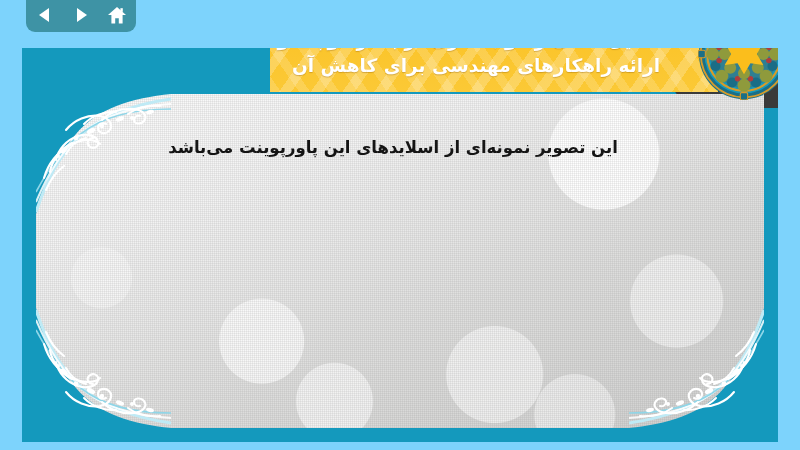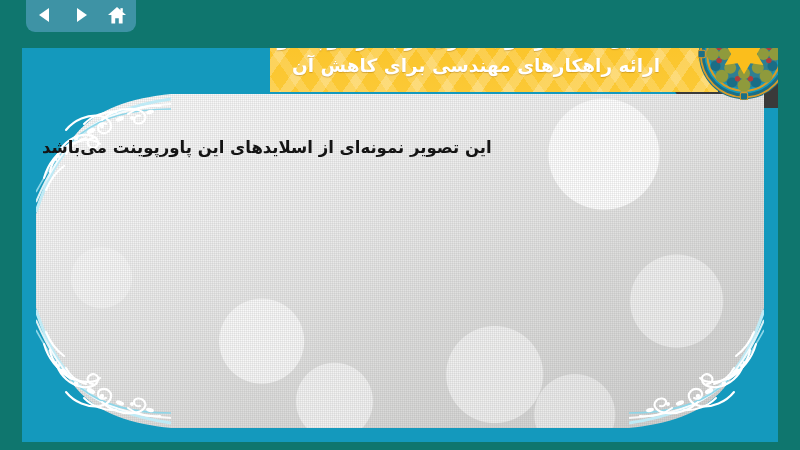--- a/index.html
+++ b/index.html
@@ -6,21 +6,21 @@
   html,body { width:800px; height:450px; overflow:hidden; }
   body {
     font-family:"DejaVu Sans","Liberation Sans",sans-serif;
     background:#3a3a3a;
     position:relative;
   }
 
   
   #viewer {
     position:absolute; inset:0;
-    background:#0f766e;
+    background:#7dd3fc;
   }
 
   
   #navbar {
     position:absolute; left:26px; top:-14px;
     width:110px; height:46px;
     background:#3e93a5;
     border-radius:9px;
     display:flex; align-items:flex-end; justify-content:center;
     gap:12px;
@@ -115,21 +115,21 @@
     position:absolute;
     left:676px; top:-40px;
     width:92px; height:92px;
     z-index:34;
   }
 
   
   .body-text {
     position:absolute;
     left:20px; right:34px; top:86px;
-    direction:rtl; text-align:left;
+    direction:rtl; text-align:center;
     z-index:12;
   }
   .body-text p {
     color:#141414;
     font-size:16.5px;
     line-height:1.74;
     font-weight:700;
     white-space:nowrap;
   }
 </style>

